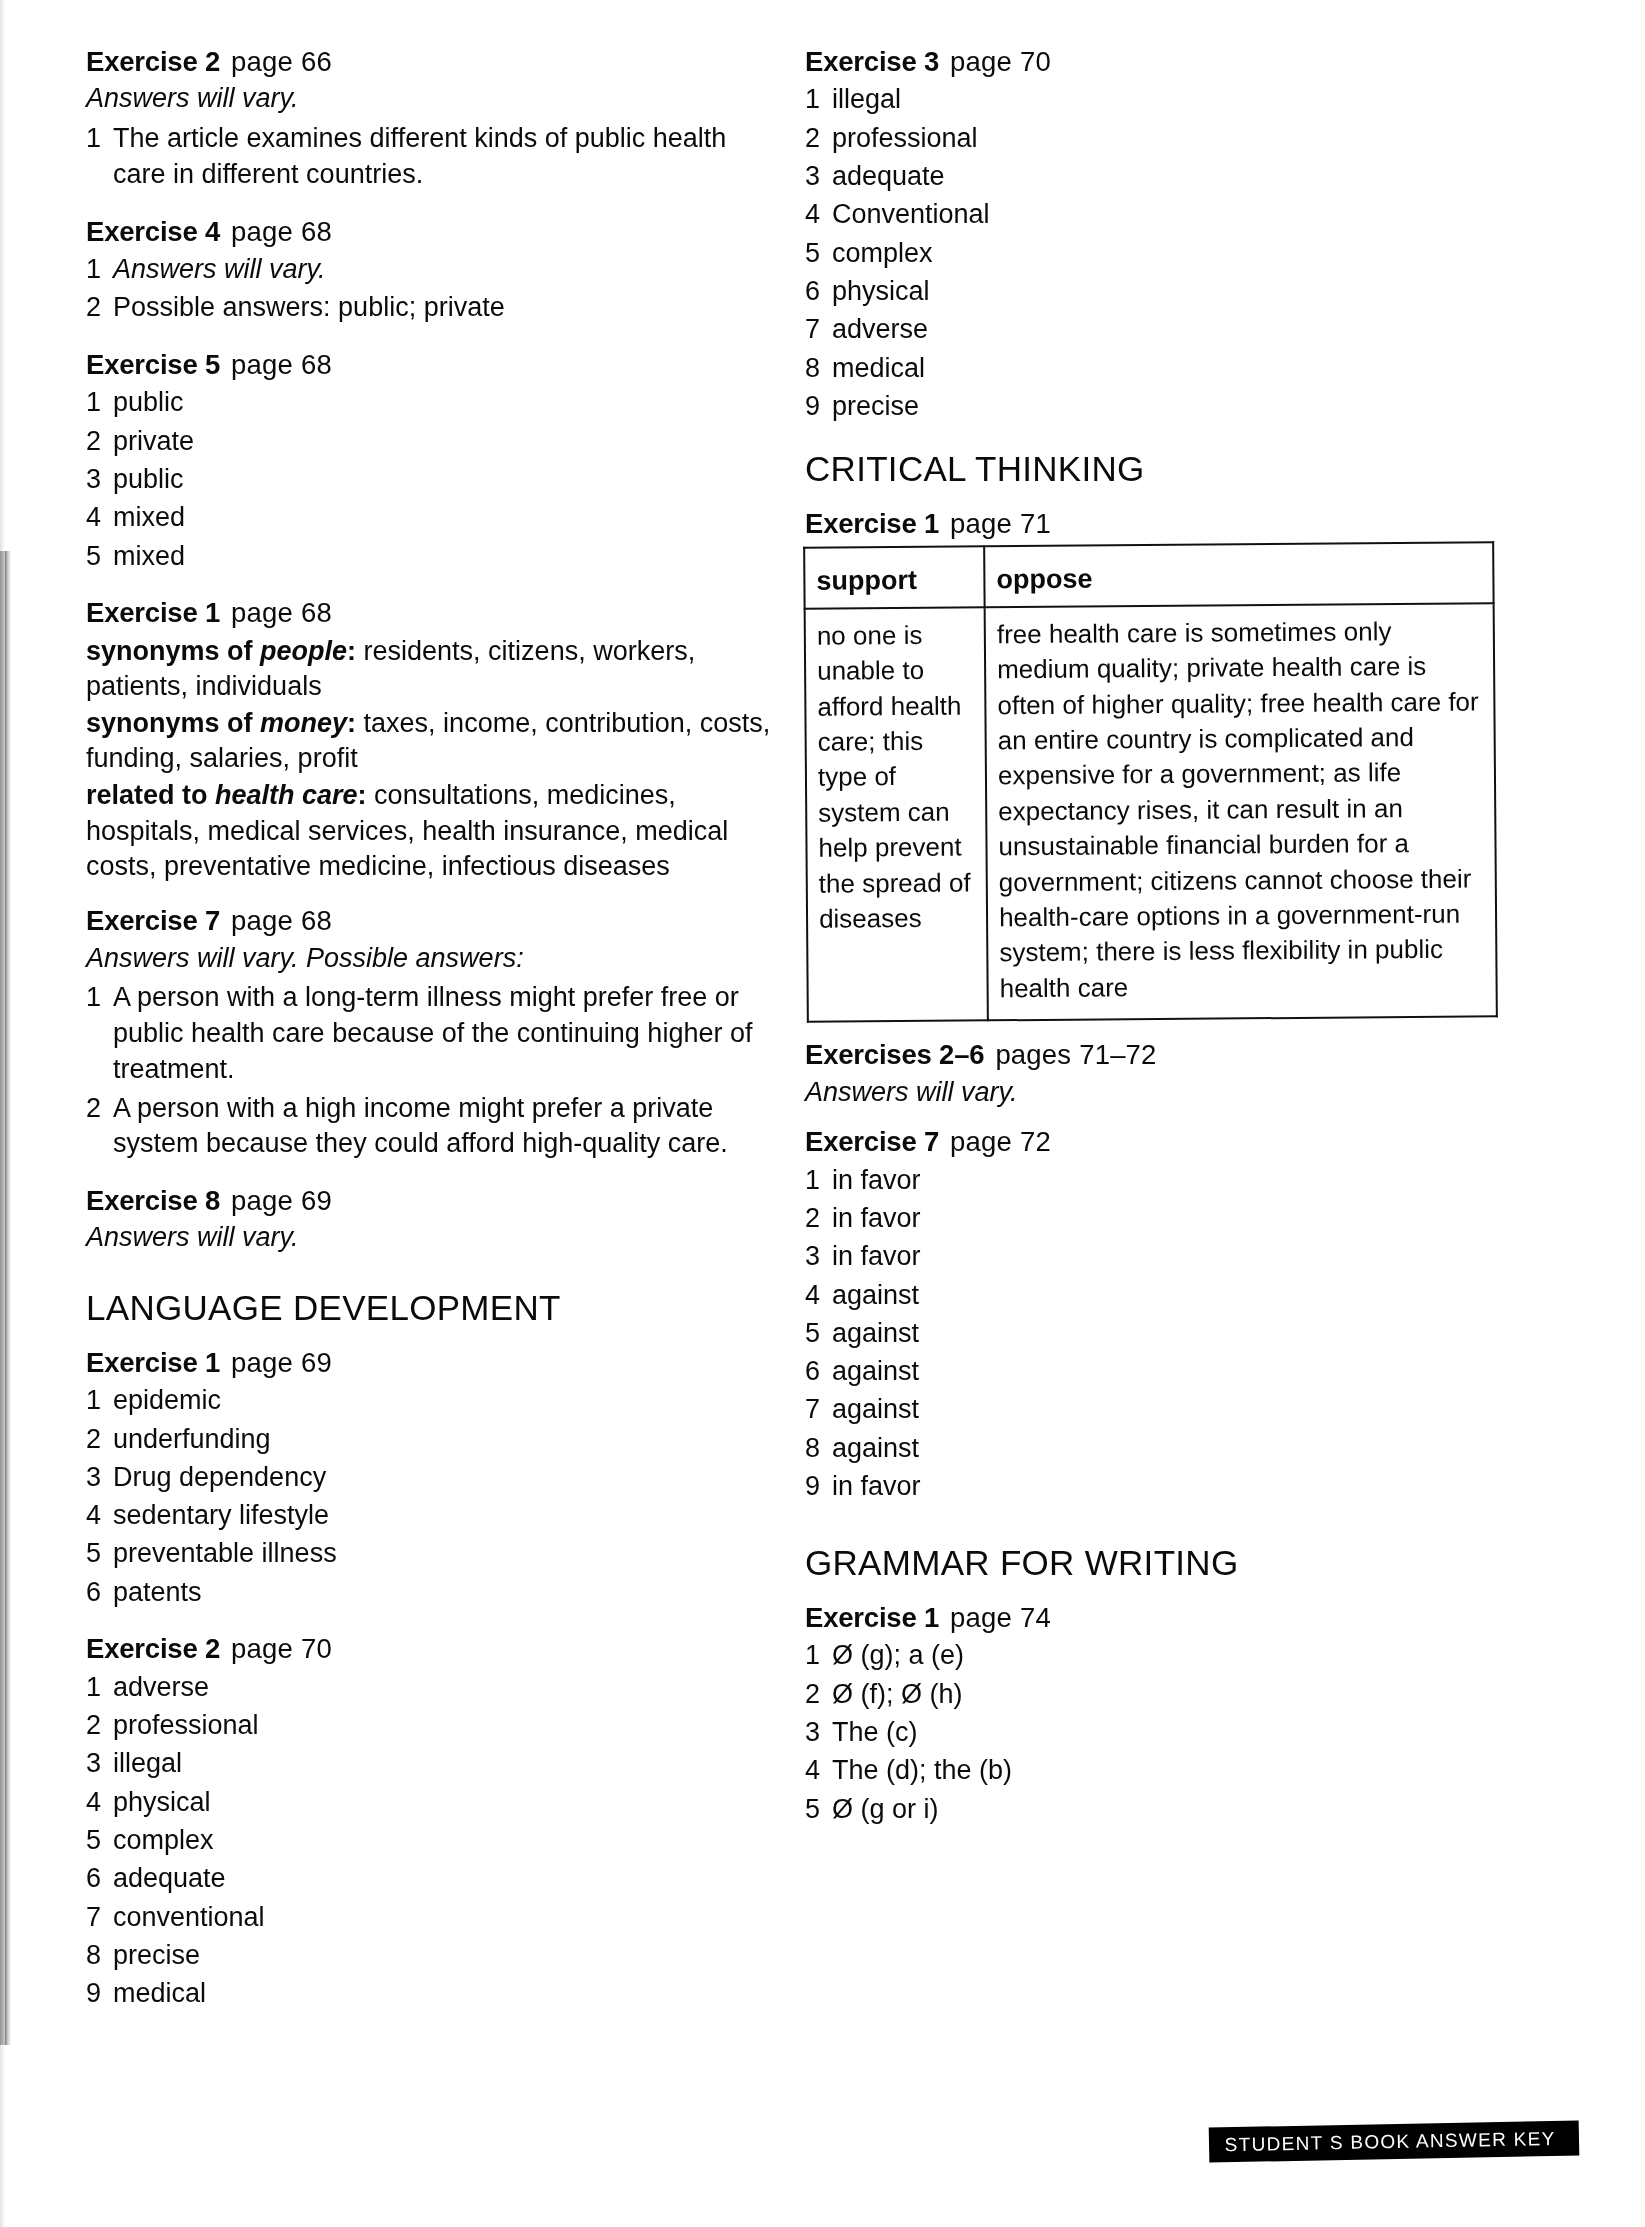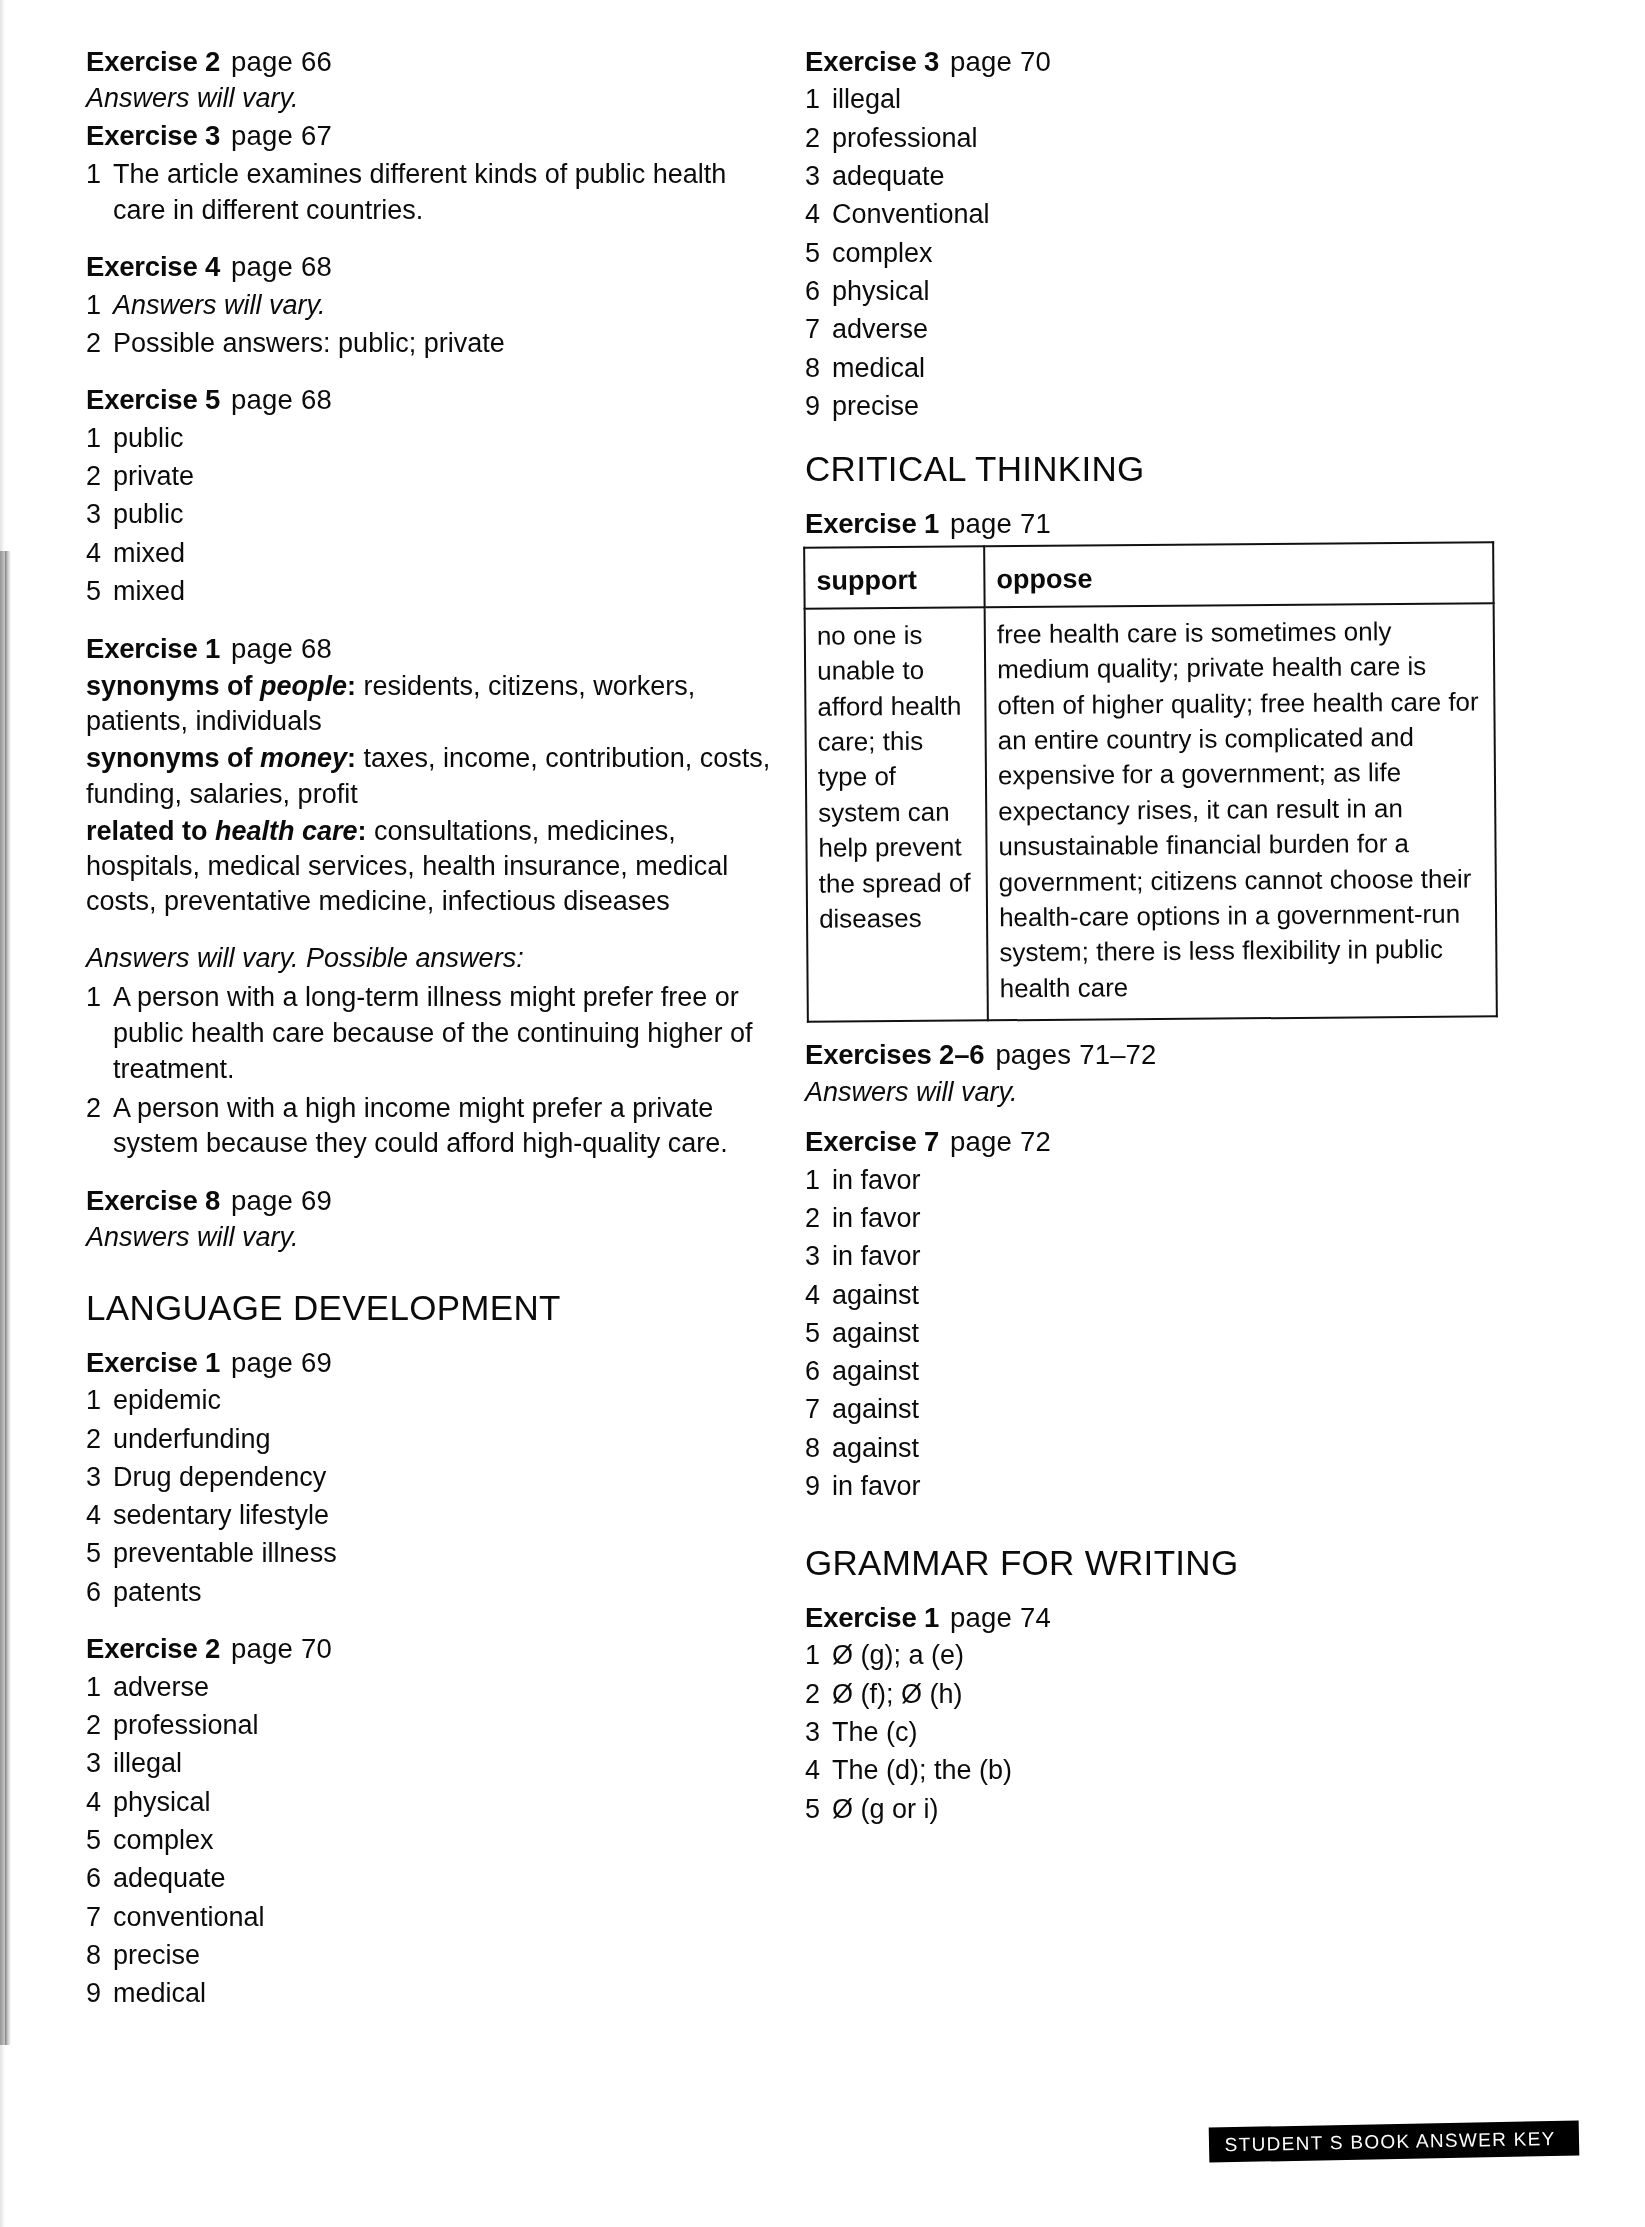--- a/index.html
+++ b/index.html
@@ -194,23 +194,20 @@
 
   <div class="columns">
 
     <div class="col col-left">
 
       <p class="ex-head">
         <span class="lbl">Exercise 2</span><span class="pg">page 66</span>
       </p>
       <p class="note">Answers will vary.</p>
 
-      <p class="ex-head">
-        <span class="lbl">Exercise 3</span><span class="pg">page 67</span>
-      </p>
       <ul class="answers">
         <li>
           <span class="num">1</span>
           <span class="txt">The article examines different kinds of public health care in different countries.</span>
         </li>
       </ul>
 
       <p class="ex-head">
         <span class="lbl">Exercise 4</span><span class="pg">page 68</span>
       </p>
@@ -257,20 +254,23 @@
       <p class="syn-line">
         <span class="cat"><span>synonyms of </span><em>people</em><span>:</span></span><span> residents, citizens, workers, patients, individuals</span>
       </p>
       <p class="syn-line">
         <span class="cat"><span>synonyms of </span><em>money</em><span>:</span></span><span> taxes, income, contribution,  costs, funding, salaries, profit</span>
       </p>
       <p class="syn-line" style="margin-bottom:22px;">
         <span class="cat"><span>related to </span><em>health care</em><span>:</span></span><span> consultations, medicines, hospitals, medical services, health insurance, medical costs, preventative medicine, infectious diseases</span>
       </p>
 
+      <p class="ex-head">
+        <span class="lbl">Exercise 7</span><span class="pg">page 68</span>
+      </p>
       <p class="note">Answers will vary. Possible answers:</p>
       <ul class="answers wrap">
         <li>
             <span class="num">1</span>
             <span class="txt">A person with a long-term illness might prefer free or public health care because of the continuing higher of treatment.</span>
           </li>
         <li>
             <span class="num">2</span>
             <span class="txt">A person with a high income might prefer a private system because they could afford high-quality care.</span>
           </li>

